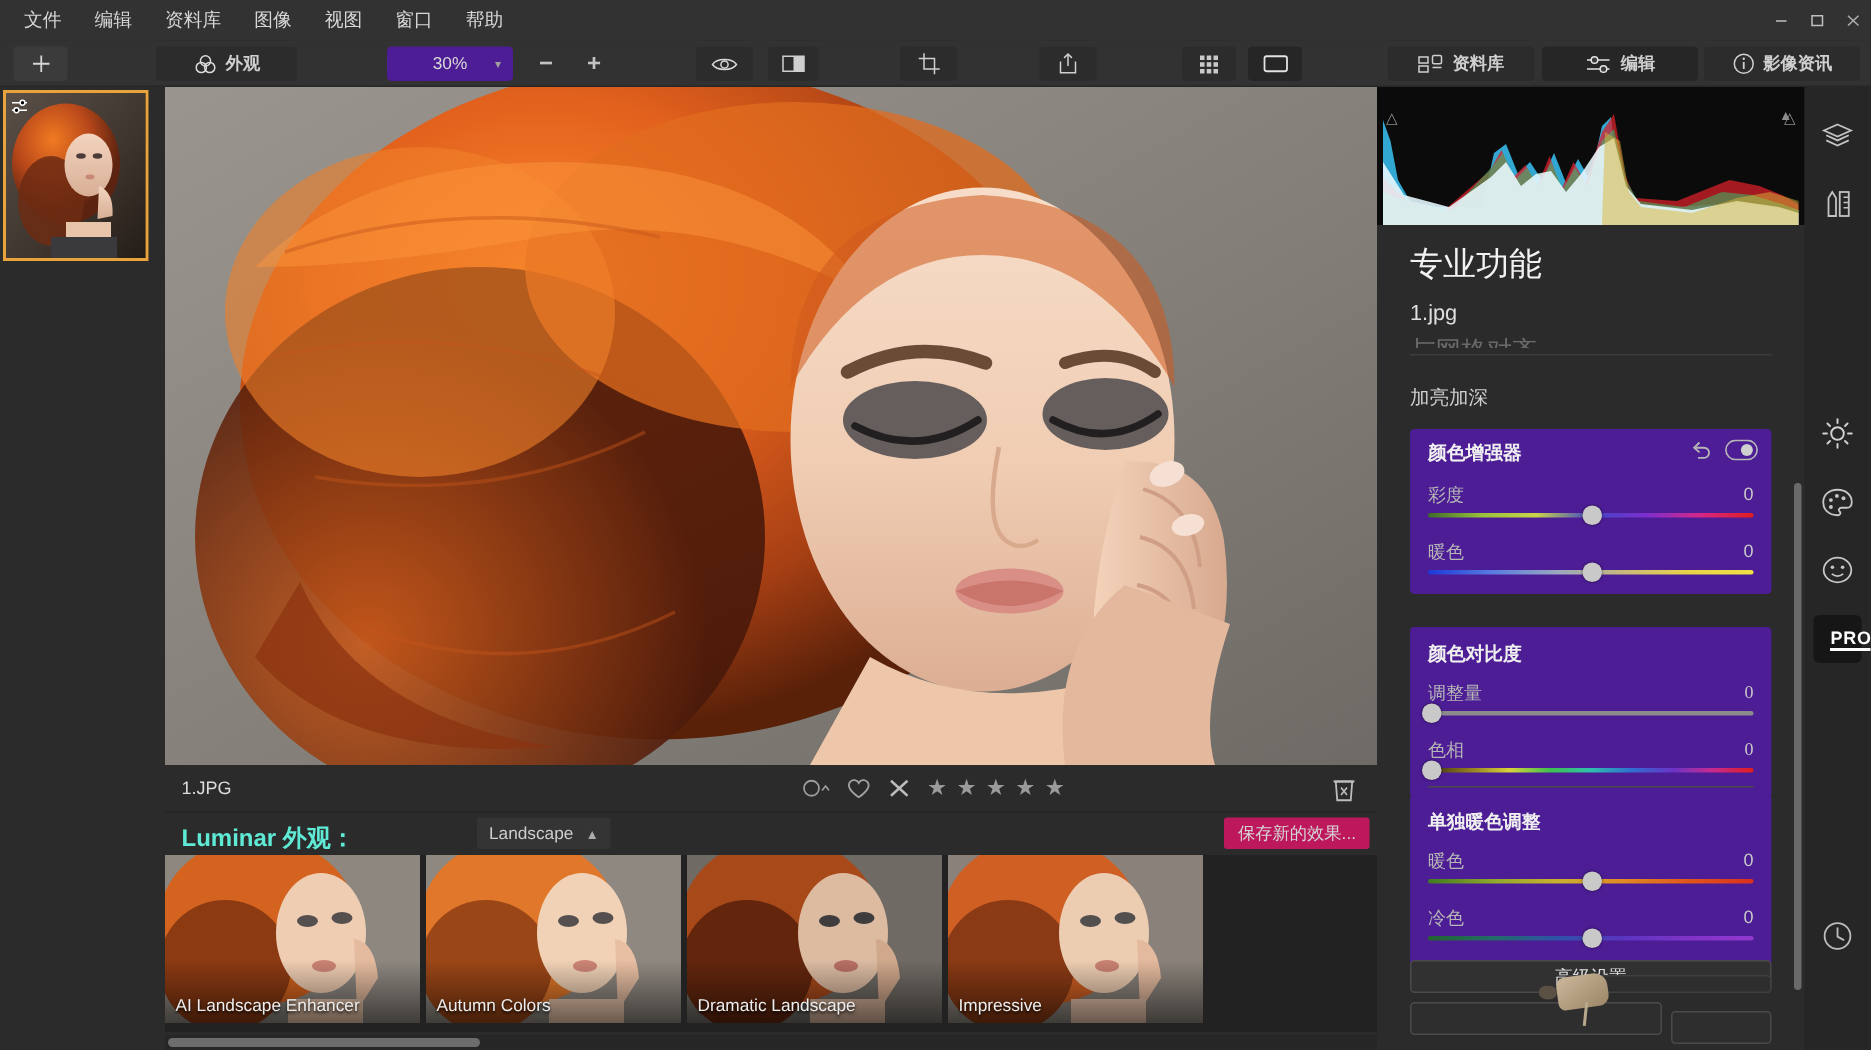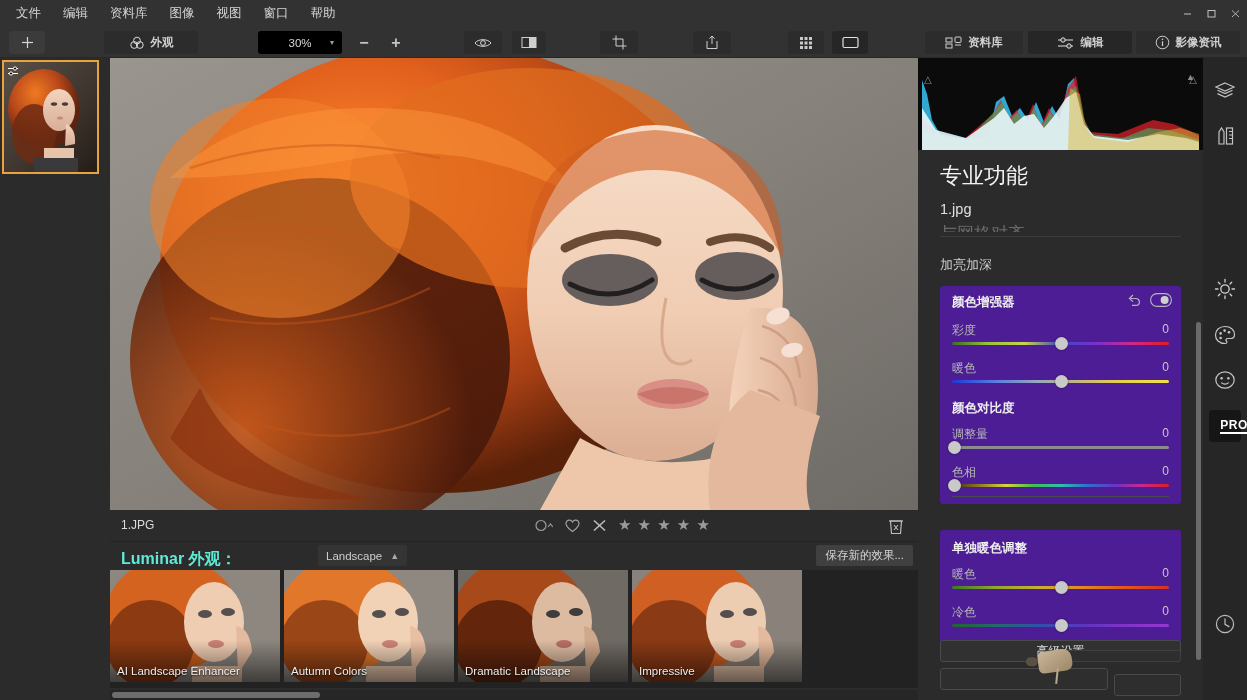--- a/index.html
+++ b/index.html
@@ -38,21 +38,21 @@
     position: absolute; top: 4px; height: 23px; border-radius: 3px;
     display: flex; align-items: center; justify-content: center;
     color: #cfcfcf; font-size: 11.5px; background: transparent; font-weight: bold;
   }
   .tb-btn.flat { background: #3b3b3b; }
   .tb-btn.active { background: #262626; }
   .tb-btn.dark { background: #2c2c2c; }
   .tb-label { margin-left: 6px; white-space: nowrap; }
   .zoom-box {
     position: absolute; left: 258px; top: 4px; width: 84px; height: 23px;
-    background: #000000; border-radius: 3px; display: flex; align-items: center;
+    background: #4c1d95; border-radius: 3px; display: flex; align-items: center;
     justify-content: center; font-size: 11.5px; color: #d8d8d8;
   }
   .zoom-caret { position: absolute; right: 8px; font-size: 8px; color: #a0a0a0; }
 
   
   .left-rail {
     position: absolute; left: 0; top: 58px; width: 110px; height: 632px;
     background: #2b2b2b;
   }
   .thumb-card {
@@ -85,21 +85,21 @@
     position: absolute; left: 110px; top: 542px; width: 808px; height: 28px;
     background: #2b2b2b;
   }
   .looks-label { position: absolute; left: 11px; top: 7px; font-size: 16px; color: #5eead4; font-weight: bold; }
   .looks-dd {
     position: absolute; left: 208px; top: 3px; height: 21px; min-width: 86px;
     background: #343434; border-radius: 2px; display: flex; align-items: center;
     padding: 0 8px; gap: 8px; font-size: 11.5px; color: #cdcdcd;
   }
   .save-look {
-    position: absolute; right: 5px; top: 3px; height: 21px; background: #404040;
+    position: absolute; right: 5px; top: 3px; height: 21px; background: #be185d;
     border-radius: 2px; display: flex; align-items: center; padding: 0 9px;
     font-size: 11.5px; color: #d5d5d5;
   }
 
   
   .presets {
     position: absolute; left: 110px; top: 570px; width: 808px; height: 118px;
     background: #222; display: flex; gap: 4px; padding-left: 0;
   }
   .preset { position: relative; width: 170px; height: 112px; overflow: hidden; background:#3a2c24; }
@@ -612,21 +612,21 @@
       </div>
 
       <div class="slider" style="top:74px;">
         <span class="sl-label">暖色</span>
         <span class="sl-val">0</span>
         <div class="sl-track" style="background:linear-gradient(to right,#1d38d8,#5a7ce0,#9aa8bf,#c9b87a,#e8d24a,#f0e045);"></div>
         <div class="sl-knob" style="left:50%;"></div>
       </div>
     </div>
 
-    <div class="tool-card" style="top:332px;height:114px;">
+    <div class="tool-card" style="top:360px;height:114px;font-family:Liberation Serif, serif;">
       <span class="sub-head" style="top:10px;">颜色对比度</span>
 
       <div class="slider" style="top:36px;">
         <span class="sl-label">调整量</span>
         <span class="sl-val">0</span>
         <div class="sl-track" style="background:#8c8c8c;"></div>
         <div class="sl-knob" style="left:2px;"></div>
       </div>
 
       <div class="slider" style="top:74px;">

